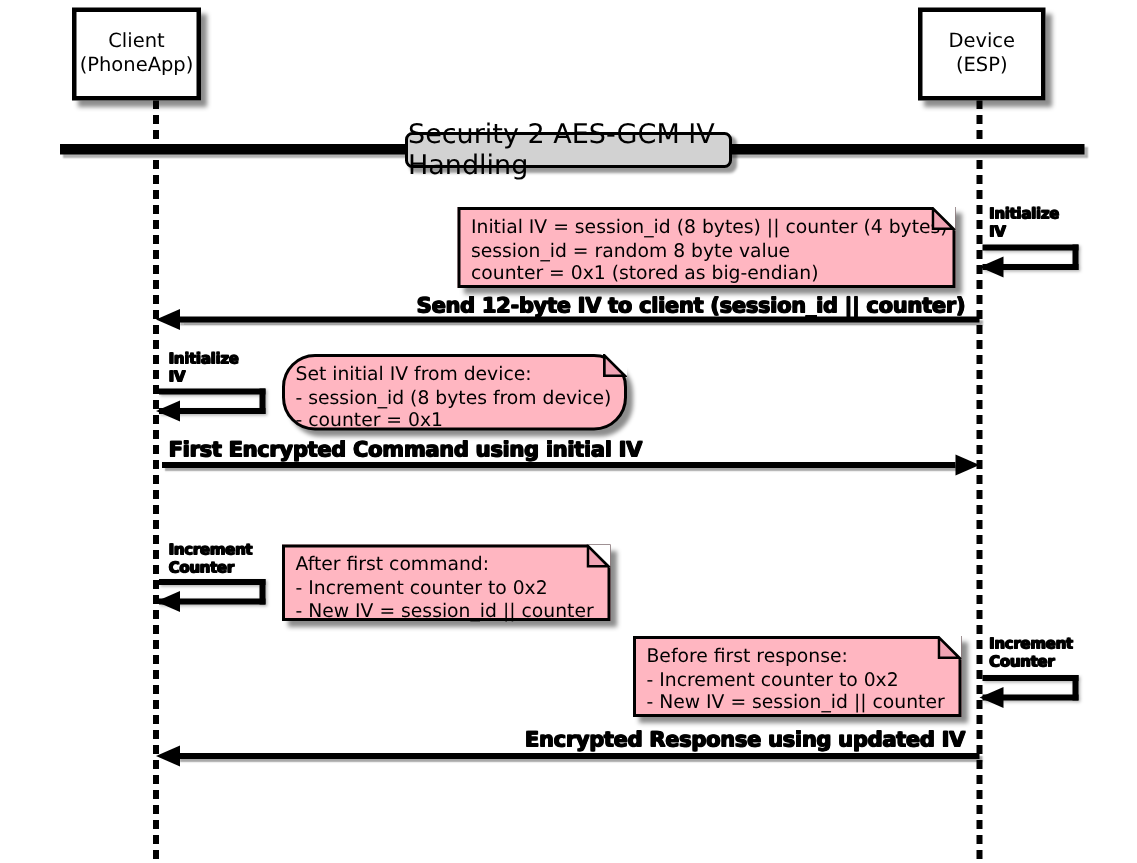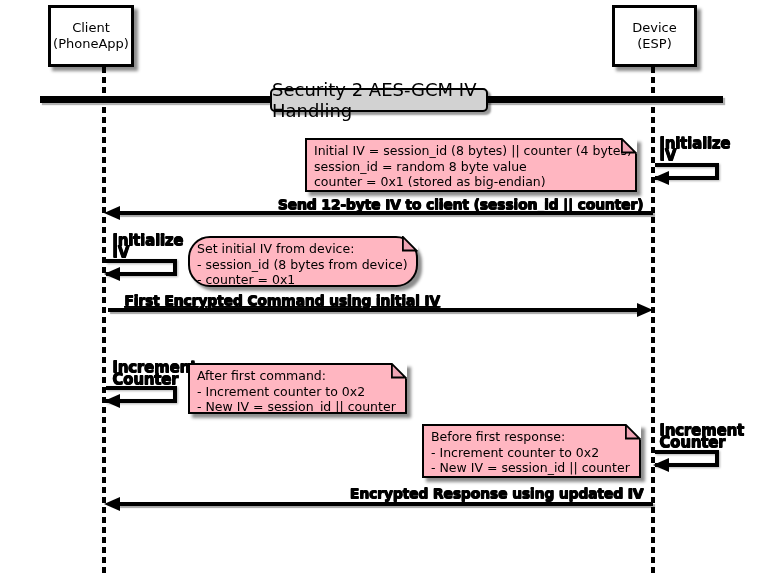--- a/index.html
+++ b/index.html
@@ -27,21 +27,21 @@
     display:flex;align-items:center;justify-content:center;font-size:18px;
     box-shadow:3px 3px 2px rgba(0,0,0,0.4);
   }
   .note{
     position:absolute;box-sizing:border-box;background:#ffb6c1;border:2px solid #000;
     padding:3px 7px 2px 7px;font-size:12.5px;line-height:15.5px;white-space:nowrap;
     box-shadow:4px 4px 3px rgba(0,0,0,0.45);
   }
   .note .fold{position:absolute;top:-2px;right:-2px;}
   .self-label{
-    position:absolute;font-weight:bold;font-size:15px;line-height:12px;
+    position:absolute;font-weight:bold;font-size:10px;line-height:12px;
     letter-spacing:-0.2px;white-space:nowrap;
     text-shadow:0.8px 0 #000,0 0.8px #000,0.8px 0.8px #000;
   }
   .self-label span{display:block;}
   .self-loop{
     position:absolute;box-sizing:border-box;border:4px solid #000;border-left:none;
     filter:drop-shadow(1.5px 1.5px 1px rgba(0,0,0,0.3));
   }
   .arrow-left{
     position:absolute;width:0;height:0;
@@ -117,21 +117,21 @@
   <div class="note" style="left:188px;top:236px;width:230px;height:51px;border-radius:22px;">
     <div>Set initial IV from device:</div>
     <div>- session_id (8 bytes from device)</div>
     <div>- counter = 0x1</div>
     <svg class="fold" width="16" height="16" viewBox="0 0 16 16">
       <path d="M0,0 L16,0 L16,16 Z" fill="#ffffff"></path>
       <path d="M0.9,0.9 L14.5,14.5 L0.9,14.5 Z" stroke="#000" stroke-width="1.8" fill="#f0a4b4"></path>
     </svg>
   </div>
 
-  <div class="msg-label" style="left:124px;top:294px;text-decoration:underline;">First Encrypted Command using initial IV</div>
+  <div class="msg-label" style="left:112px;top:294px;">First Encrypted Command using initial IV</div>
   <div class="msg-line" style="left:108px;top:308px;width:529px;"></div>
   <div class="arrow-right" style="left:637px;top:303px;"></div>
 
   <div class="self-label" style="left:112px;top:361px;">
     <span>Increment</span>
     <span>Counter</span>
   </div>
   <div class="self-loop" style="left:106px;top:386px;width:71px;height:17px;"></div>
   <div class="arrow-left" style="left:104px;top:394px;"></div>
 

